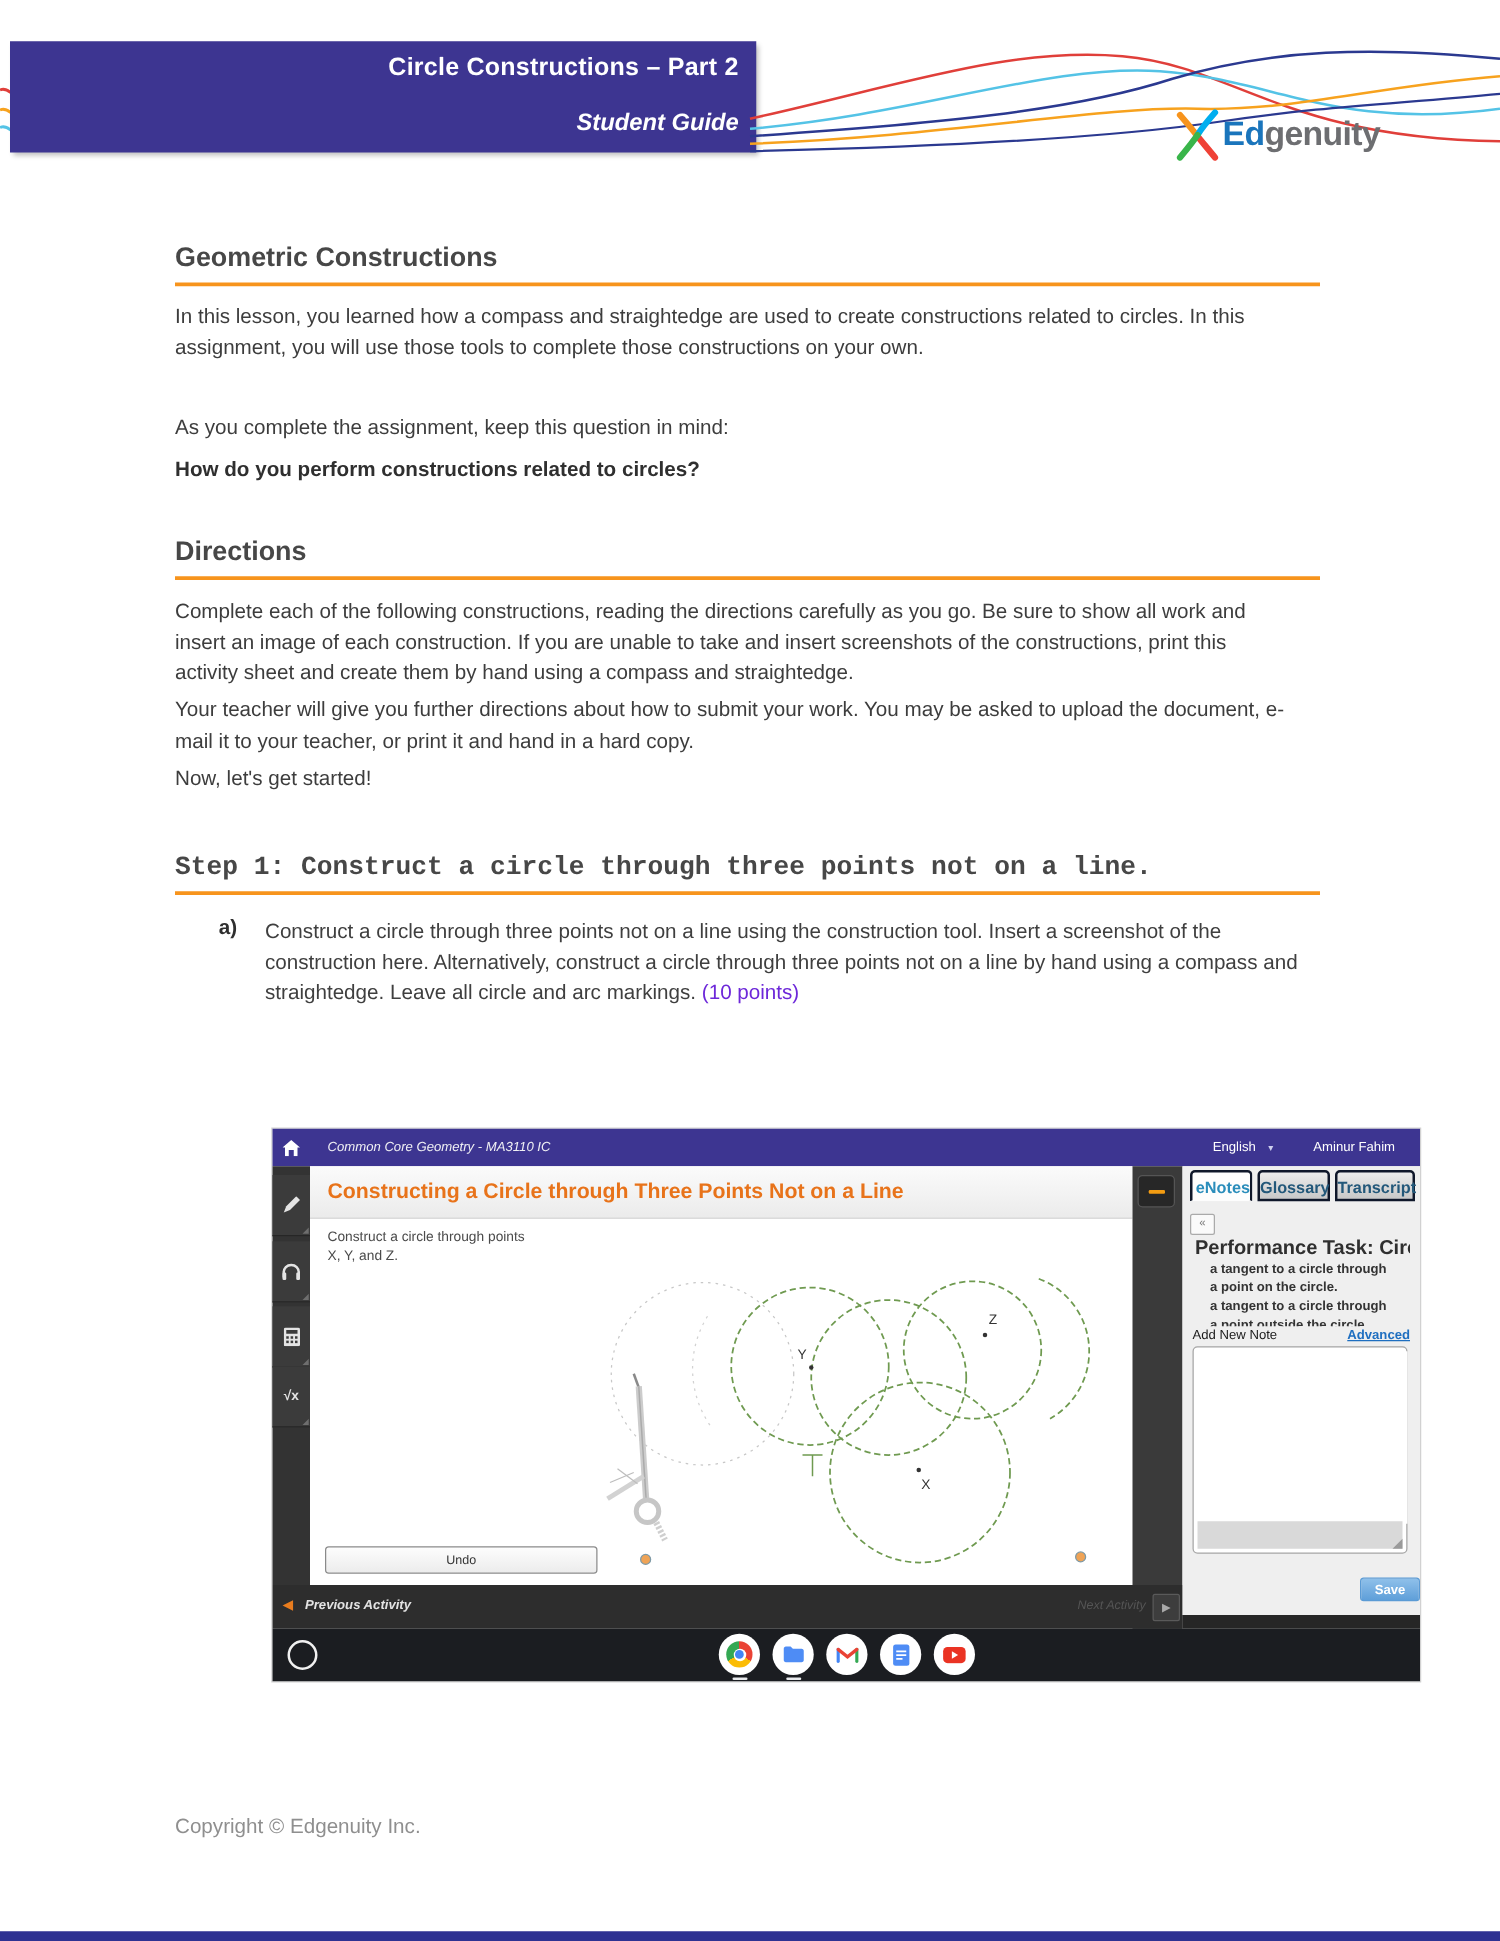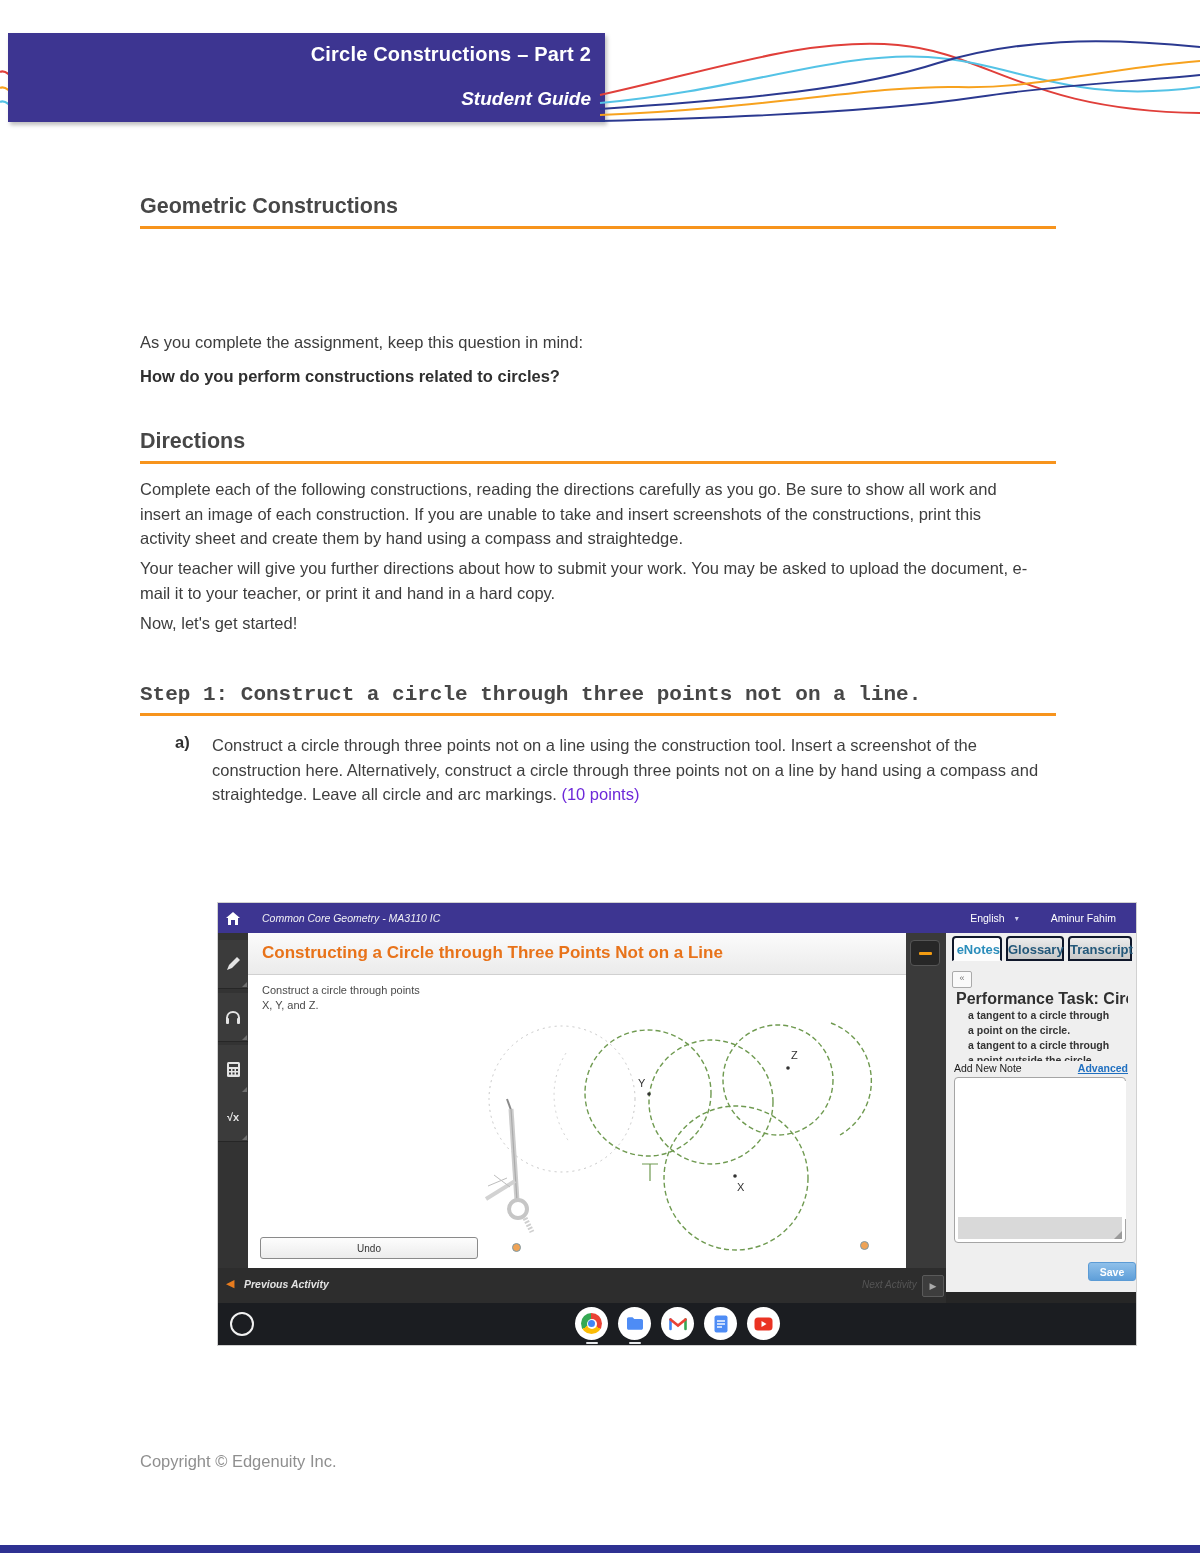--- a/index.html
+++ b/index.html
@@ -119,22 +119,32 @@
   </div>
 
   <svg class="abs" style="left:598px;top:25px;" width="602" height="100" viewBox="0 0 602 100">
     <path d="M2,70 C120,44 210,12 300,20 C390,28 430,86 602,88" stroke="#e03f3a" stroke-width="2" fill="none"></path>
     <path d="M2,78 C140,66 240,26 330,32 C420,38 470,80 602,62" stroke="#54c3e6" stroke-width="2" fill="none"></path>
     <path d="M2,84 C150,74 260,64 340,38 C420,14 500,12 602,22" stroke="#2b3990" stroke-width="2" fill="none"></path>
     <path d="M2,90 C160,84 280,60 360,62 C440,64 500,44 602,36" stroke="#f7a21e" stroke-width="2" fill="none"></path>
     <path d="M2,96 C170,92 300,84 380,72 C460,60 520,58 602,50" stroke="#2b3990" stroke-width="1.8" fill="none"></path>
   </svg>
 
+  <div class="abs logo">
+    <svg width="40" height="44" viewBox="0 0 40 44">
+      <path d="M6,6 C12,13 17,19 20,23" stroke="#f7941d" stroke-width="5" stroke-linecap="round" fill="none"></path>
+      <path d="M20,23 C24,28 30,35 34,40" stroke="#ef4136" stroke-width="5" stroke-linecap="round" fill="none"></path>
+      <path d="M34,4 C27,12 23,17 20,22" stroke="#00aeef" stroke-width="5" stroke-linecap="round" fill="none"></path>
+      <path d="M20,22 C16,28 11,34 6,40" stroke="#39b54a" stroke-width="5" stroke-linecap="round" fill="none"></path>
+    </svg>
+    <div class="wordmark"><span class="ed">Ed</span><span class="gen">genuity</span></div>
+  </div>
 
   <div class="abs h1" style="top:194px;">Geometric Constructions</div>
+  <div class="abs p" style="top:241px;">In this lesson, you learned how a compass and straightedge are used to create constructions related to circles. In this assignment, you will use those tools to complete those constructions on your own.</div>
   <div class="abs p" style="top:330px;">As you complete the assignment, keep this question in mind:</div>
   <div class="abs p bold-q" style="top:364px;">How do you perform constructions related to circles?</div>
 
   <div class="abs h1" style="top:429px;">Directions</div>
   <div class="abs p" style="top:477px;">Complete each of the following constructions, reading the directions carefully as you go. Be sure to show all work and insert an image of each construction. If you are unable to take and insert screenshots of the constructions, print this activity sheet and create them by hand using a compass and straightedge.</div>
   <div class="abs p" style="top:556px;">Your teacher will give you further directions about how to submit your work. You may be asked to upload the document, e-mail it to your teacher, or print it and hand in a hard copy.</div>
   <div class="abs p" style="top:611px;">Now, let's get started!</div>
 
   <div class="abs h1" style="top:683px;font-size:21px;font-family:Liberation Mono, monospace;">Step 1: Construct a circle through three points not on a line.</div>
   <div class="abs item-label">a)</div>

